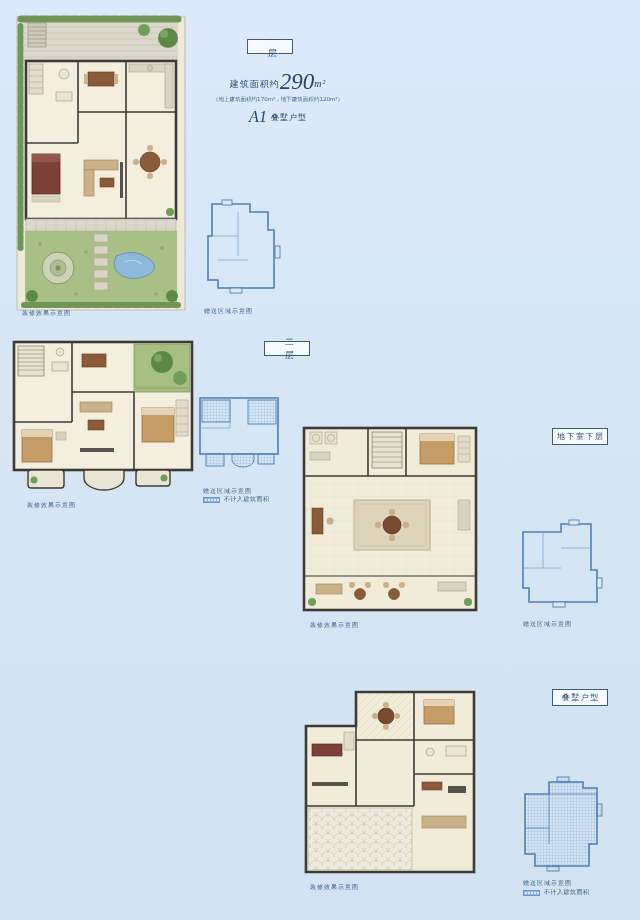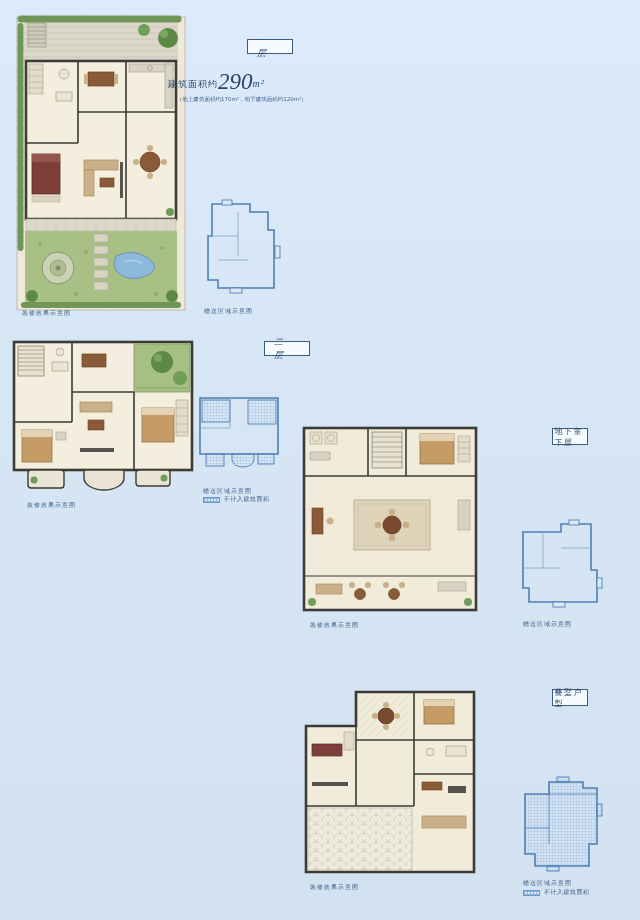--- a/index.html
+++ b/index.html
@@ -8,25 +8,25 @@
     position:relative; width:640px; height:920px; margin:0 auto;
     background:linear-gradient(180deg,#dceafb 0%, #d7e6f4 40%, #d2e2f0 100%);
     font-family:"DejaVu Sans", sans-serif; color:#2e4e73; overflow:hidden;
   }
   .abs { position:absolute; }
   .floor-tag {
     position:absolute; display:flex; align-items:center; justify-content:center;
     border:1px solid #3a5a80; background:rgba(250,253,255,.9); color:#2e4e73;
   }
   .tag-sm { width:46px; height:15px; font-size:9px; }
-  .tag-sm span { letter-spacing:9px; padding-left:9px;font-style:italic; }
-  .tag-lg { width:36px; height:17px; font-size:8px; }
+  .tag-sm span { letter-spacing:9px; padding-left:20px; }
+  .tag-lg { width:56px; height:17px; font-size:8px; }
   .tag-lg span { letter-spacing:1.5px; padding-left:1.5px; }
   .caption { position:absolute; font-size:6px; color:#3c608a; letter-spacing:1px; white-space:nowrap; }
-  .summary { position:absolute; left:168px; top:72px; width:220px; color:#24466e; }
+  .summary { position:absolute; left:168px; top:72px; width:220px; text-align:center; color:#24466e; }
   .summary .l1 { font-size:9px; letter-spacing:1px; line-height:20px; }
   .summary .big { font-family:"Liberation Serif", serif; font-style:italic; font-size:23px; letter-spacing:0; vertical-align:-2px; }
   .summary .unit { font-family:"Liberation Serif", serif; font-style:italic; font-size:10px; }
   .summary .l2 { font-size:6px; margin-top:1px; color:#3c608a; transform:scale(.92); }
   .summary .l3 { font-size:8px; margin-top:4px; letter-spacing:1px; }
   .summary .code { font-family:"Liberation Serif", serif; font-style:italic; font-size:16px; margin-right:4px; vertical-align:-2px; letter-spacing:0; }
   .legend { position:absolute; display:flex; align-items:center; gap:4px; font-size:6px; color:#3c608a; letter-spacing:0.5px; white-space:nowrap; }
   .legend .swatch {
     width:17px; height:6px; border:1px solid #6f99c4; background-color:#dce9f5;
     background-image:repeating-linear-gradient(0deg,#8fb3d9 0,#8fb3d9 .6px,transparent .6px,transparent 3px),
@@ -100,20 +100,21 @@
   </svg>
   <div class="caption" style="left:22px;top:309px">装修效果示意图</div>
 
   <div class="floor-tag tag-sm" style="left:247px;top:39px">
     <span>一层</span>
   </div>
 
   <div class="summary">
     <div class="l1"><span>建筑面积约</span><span class="big">290</span><span class="unit">m²</span></div>
     <div class="l2">（地上建筑面积约170m²，地下建筑面积约120m²）</div>
+    <div class="l3"><span class="code">A1</span><span>叠墅户型</span></div>
   </div>
 
   <svg class="abs" style="left:198px;top:196px" width="90" height="106" viewBox="0 0 90 106">
     <path d="M14 8 H52 V16 H70 V34 H76 V92 H20 V84 H10 V40 H14 Z" fill="none" stroke="#4f7fb5" stroke-width="1.6"></path>
     <rect x="24" y="4" width="10" height="5" fill="#dce9f5" stroke="#4f7fb5" stroke-width="0.9"></rect>
     <rect x="77" y="50" width="5" height="12" fill="#dce9f5" stroke="#4f7fb5" stroke-width="0.9"></rect>
     <rect x="32" y="92" width="12" height="5" fill="#dce9f5" stroke="#4f7fb5" stroke-width="0.9"></rect>
     <path d="M14 40 H40 M40 16 V60 M20 64 H50" stroke="#7fa6cf" stroke-width="0.8" fill="none"></path>
   </svg>
   <div class="caption" style="left:204px;top:307px">赠送区域示意图</div>

